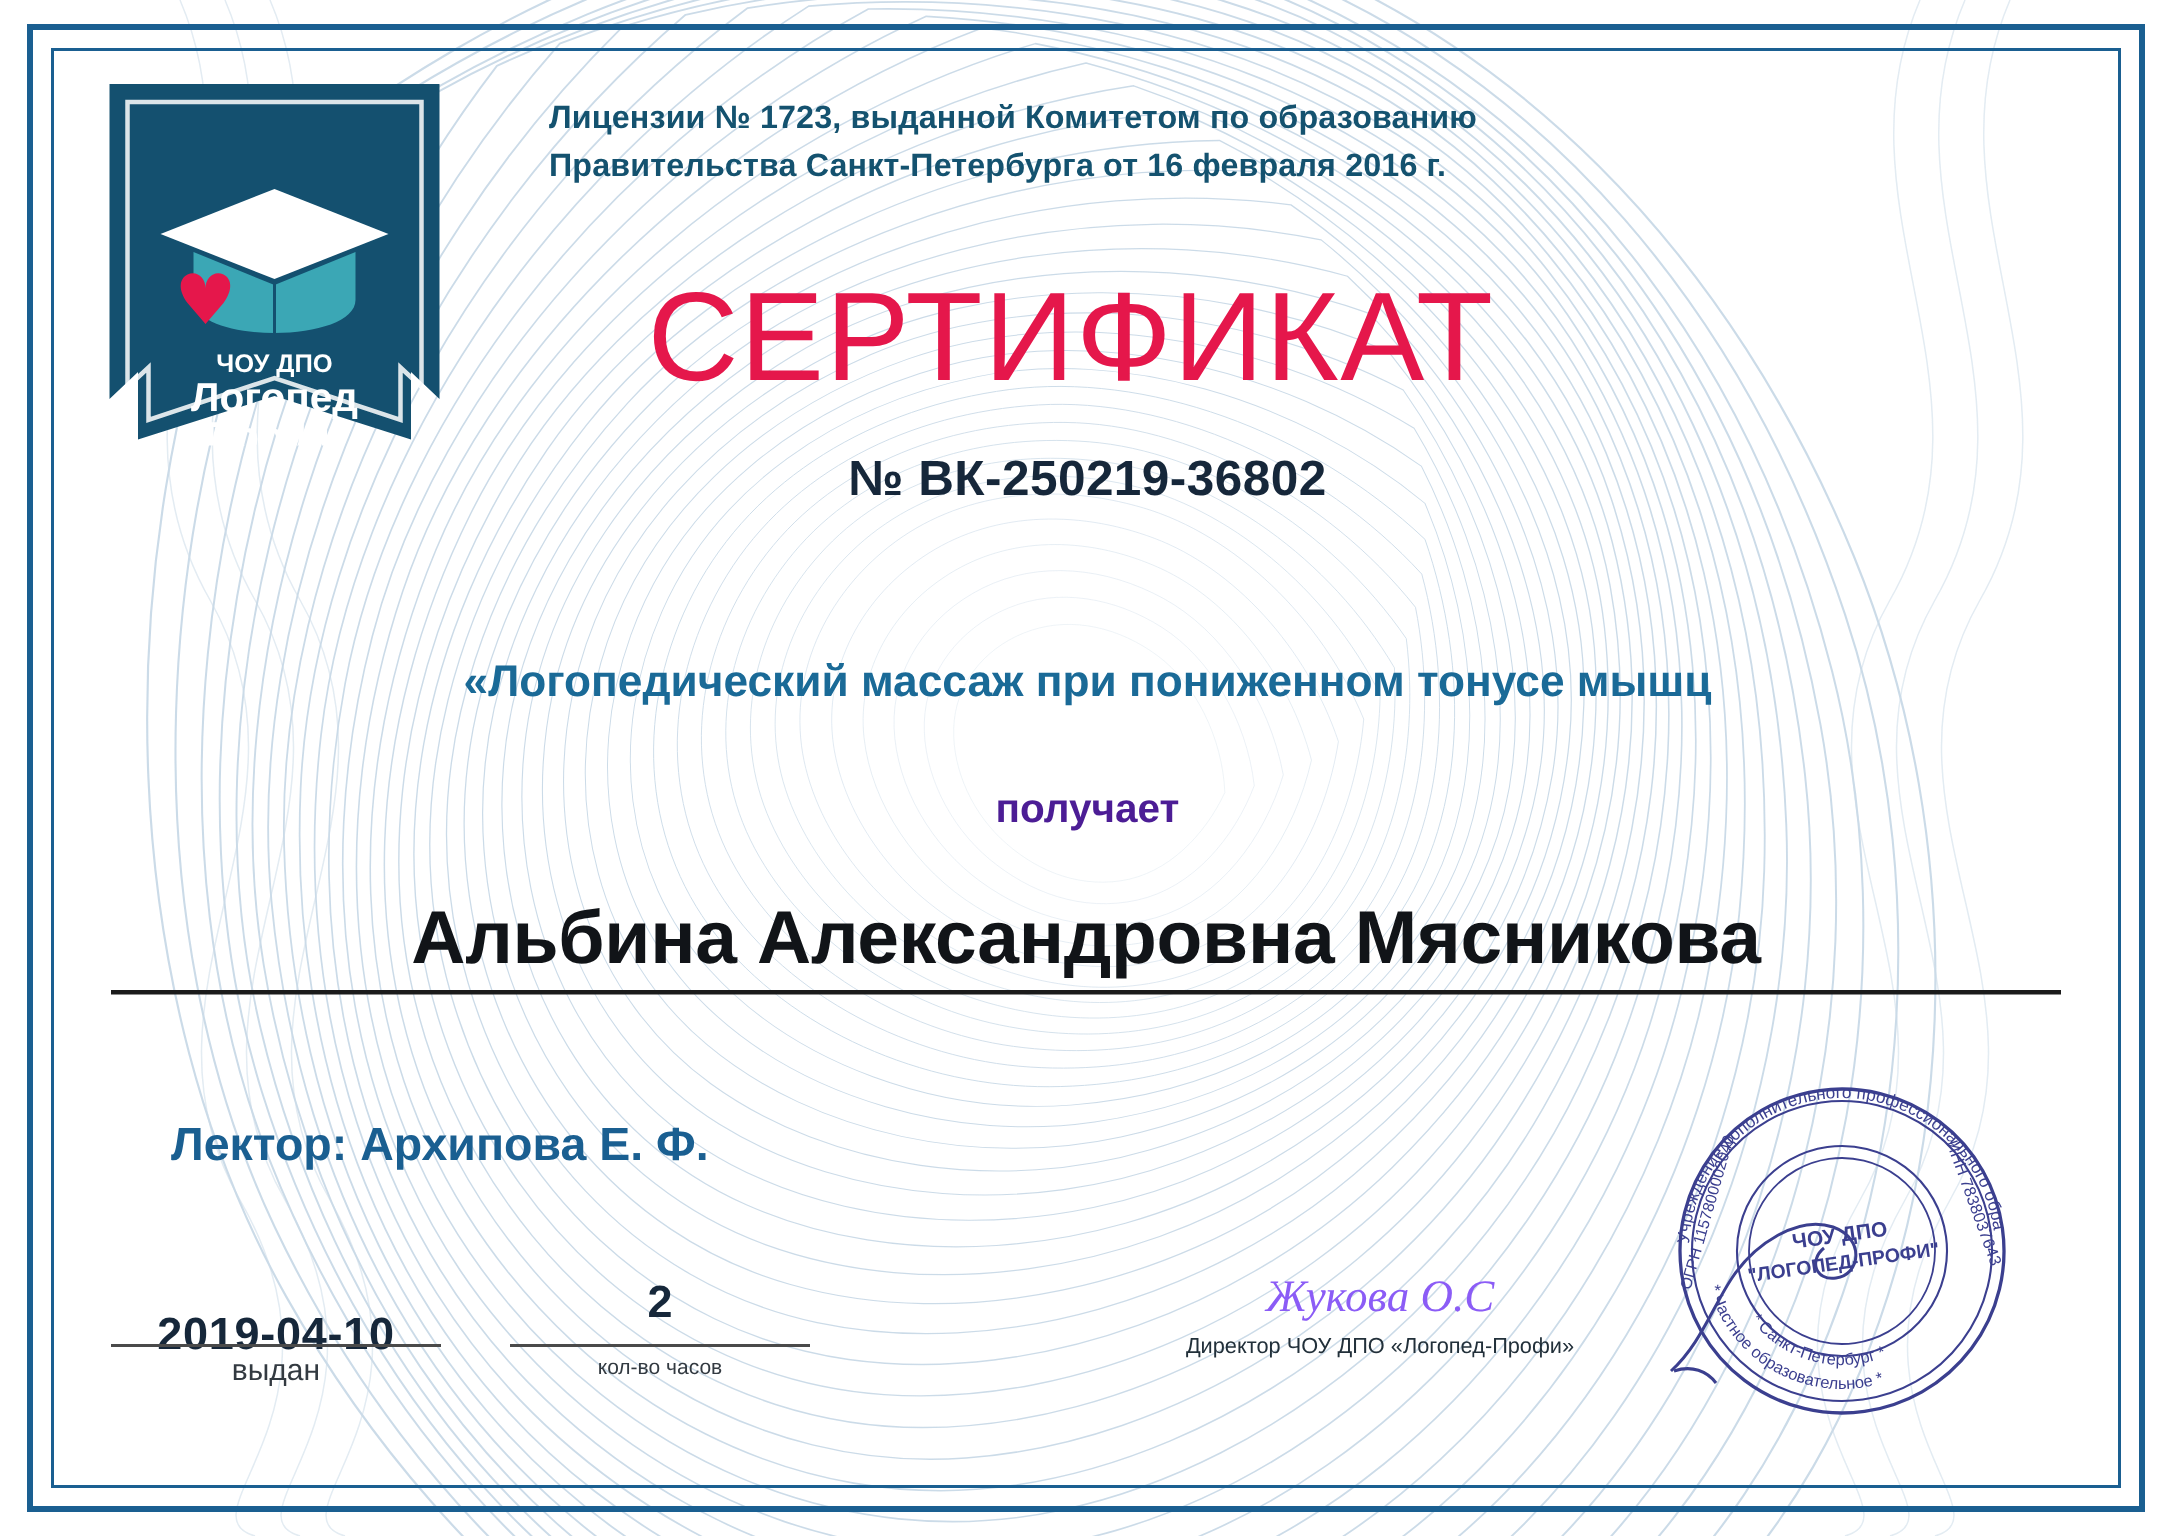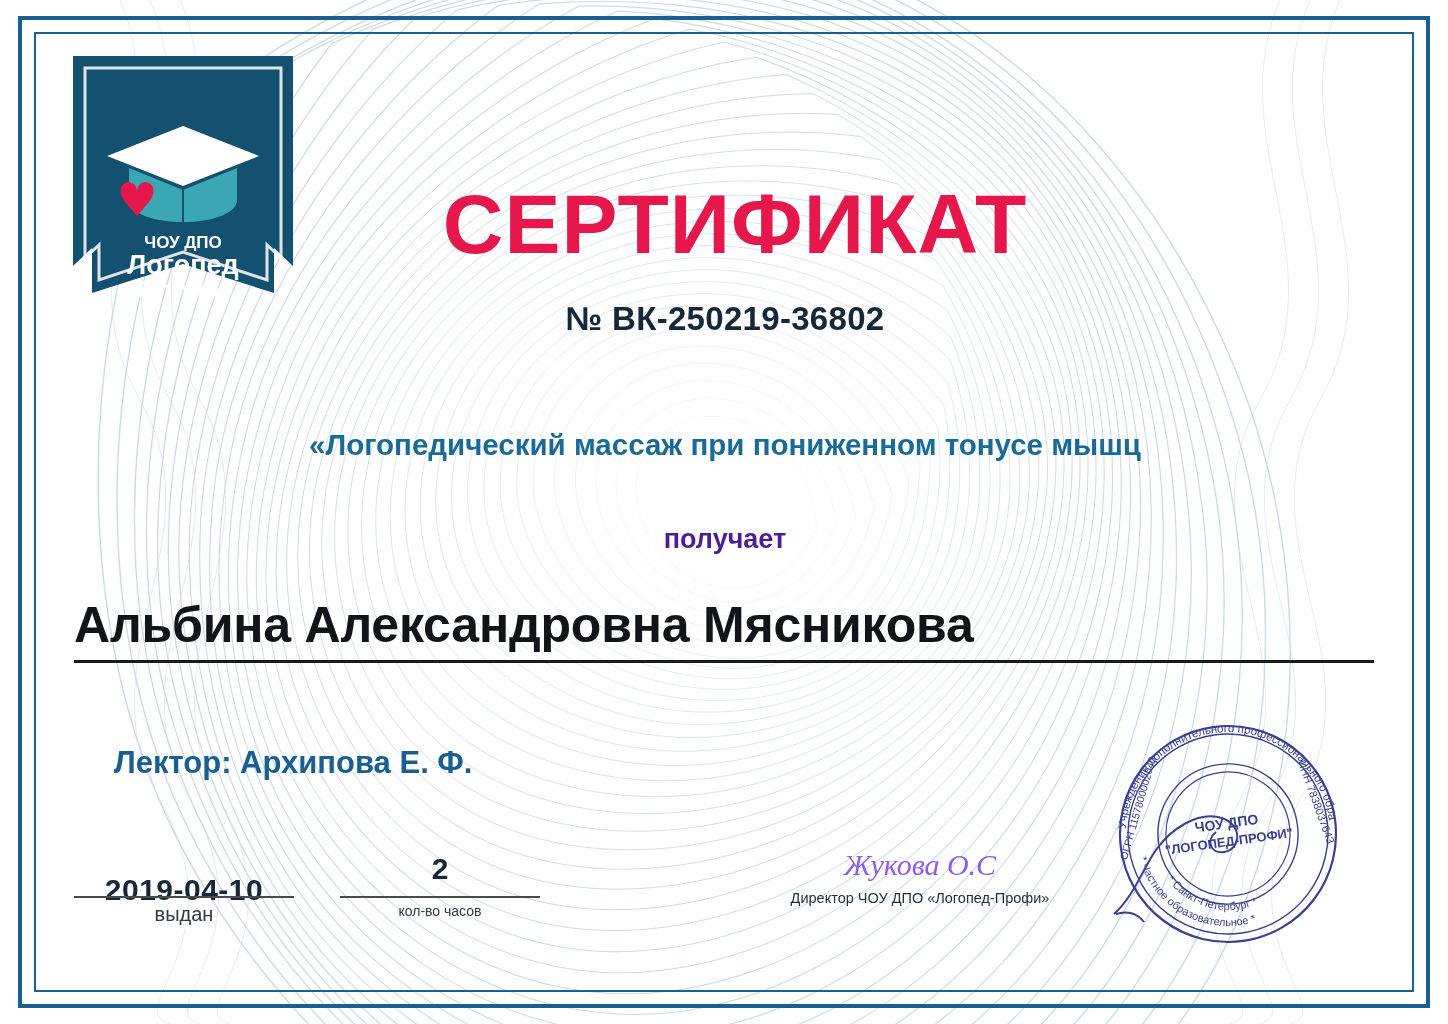--- a/index.html
+++ b/index.html
@@ -79,28 +79,28 @@
     color: #14526f;
     font-size: 21.5px;
     font-weight: bold;
     line-height: 32px;
     letter-spacing: 0.1px;
   }
 
   
   .main-title {
     position: absolute;
-    left: 340px;
+    left: 319px;
     top: 178px;
     width: 790px;
     text-align: center;
     color: #e5174b;
     font-family: "Liberation Sans", sans-serif;
     font-size: 84px;
-    font-weight: bold;
+    font-weight: normal;
     letter-spacing: 1px;
     line-height: 92px;
     white-space: nowrap;
   }
 
   .cert-number {
     position: absolute;
     left: 330px;
     top: 300px;
     width: 790px;
@@ -118,21 +118,21 @@
     width: 790px;
     text-align: center;
     color: #1a6a97;
     font-size: 27px;
     font-weight: bold;
   }
 
   .webinar-title {
     position: absolute;
     left: 160px;
-    top: 418px;
+    top: 428px;
     width: 1130px;
     text-align: center;
     color: #1a6a97;
     font-size: 29.5px;
     font-weight: bold;
     line-height: 54px;
   }
 
   .receives {
     position: absolute;
@@ -143,21 +143,21 @@
     color: #4c1d95;
     font-size: 27px;
     font-weight: bold;
   }
 
   .recipient {
     position: absolute;
     left: 74px;
     top: 596px;
     width: 1300px;
-    text-align: left;
+    text-align: center;
     color: #111418;
     font-size: 50px;
     font-weight: bold;
     letter-spacing: -0.2px;
   }
   .recipient-rule {
     position: absolute;
     left: 74px;
     top: 660px;
     width: 1300px;
@@ -355,20 +355,24 @@
 
         <g>
           <path d="M70,140 C70,133 64,128 58,131 C52,134 52,142 58,150 L70,164 L82,150 C88,142 88,134 82,131 C76,128 70,133 70,140 Z" fill="#e5174b"></path>
         </g>
         <text x="116" y="196" text-anchor="middle" fill="#ffffff" font-family="Liberation Sans, sans-serif" font-size="17" font-weight="bold">ЧОУ ДПО</text>
         <text x="116" y="222" text-anchor="middle" fill="#ffffff" font-family="Liberation Sans, sans-serif" font-size="27" font-weight="bold">Логопед</text>
         <text x="116" y="248" text-anchor="middle" fill="#ffffff" font-family="Liberation Sans, sans-serif" font-size="27" font-weight="bold">Профи</text>
       </svg>
     </div>
 
+    <div class="license">
+      <div>Лицензии № 1723, выданной Комитетом по образованию</div>
+      <div>Правительства Санкт-Петербурга от 16 февраля 2016 г.</div>
+    </div>
 
     <div class="main-title">СЕРТИФИКАТ</div>
 
     <div class="cert-number">№ ВК-250219-36802</div>
 
 
     <div class="webinar-title">
       <div>«Логопедический массаж при пониженном тонусе мышц</div>
     </div>
 

